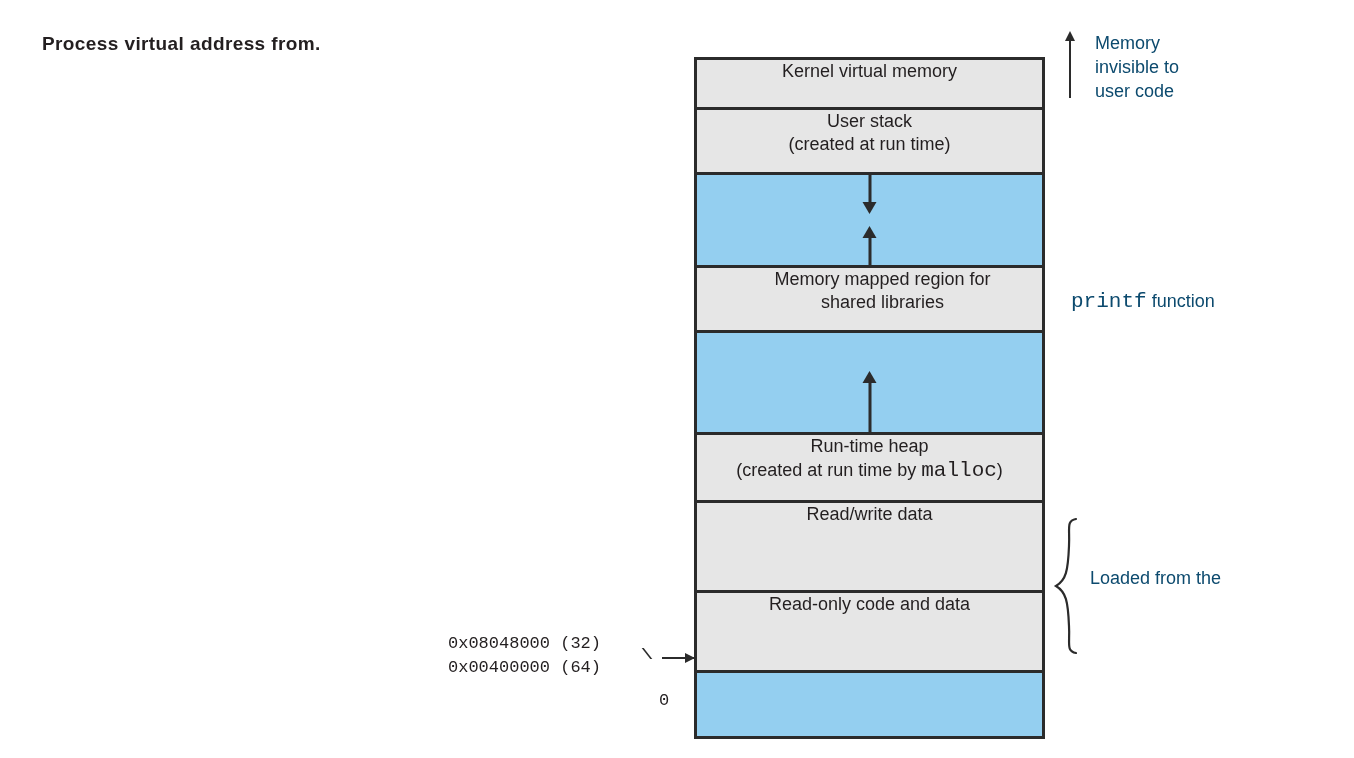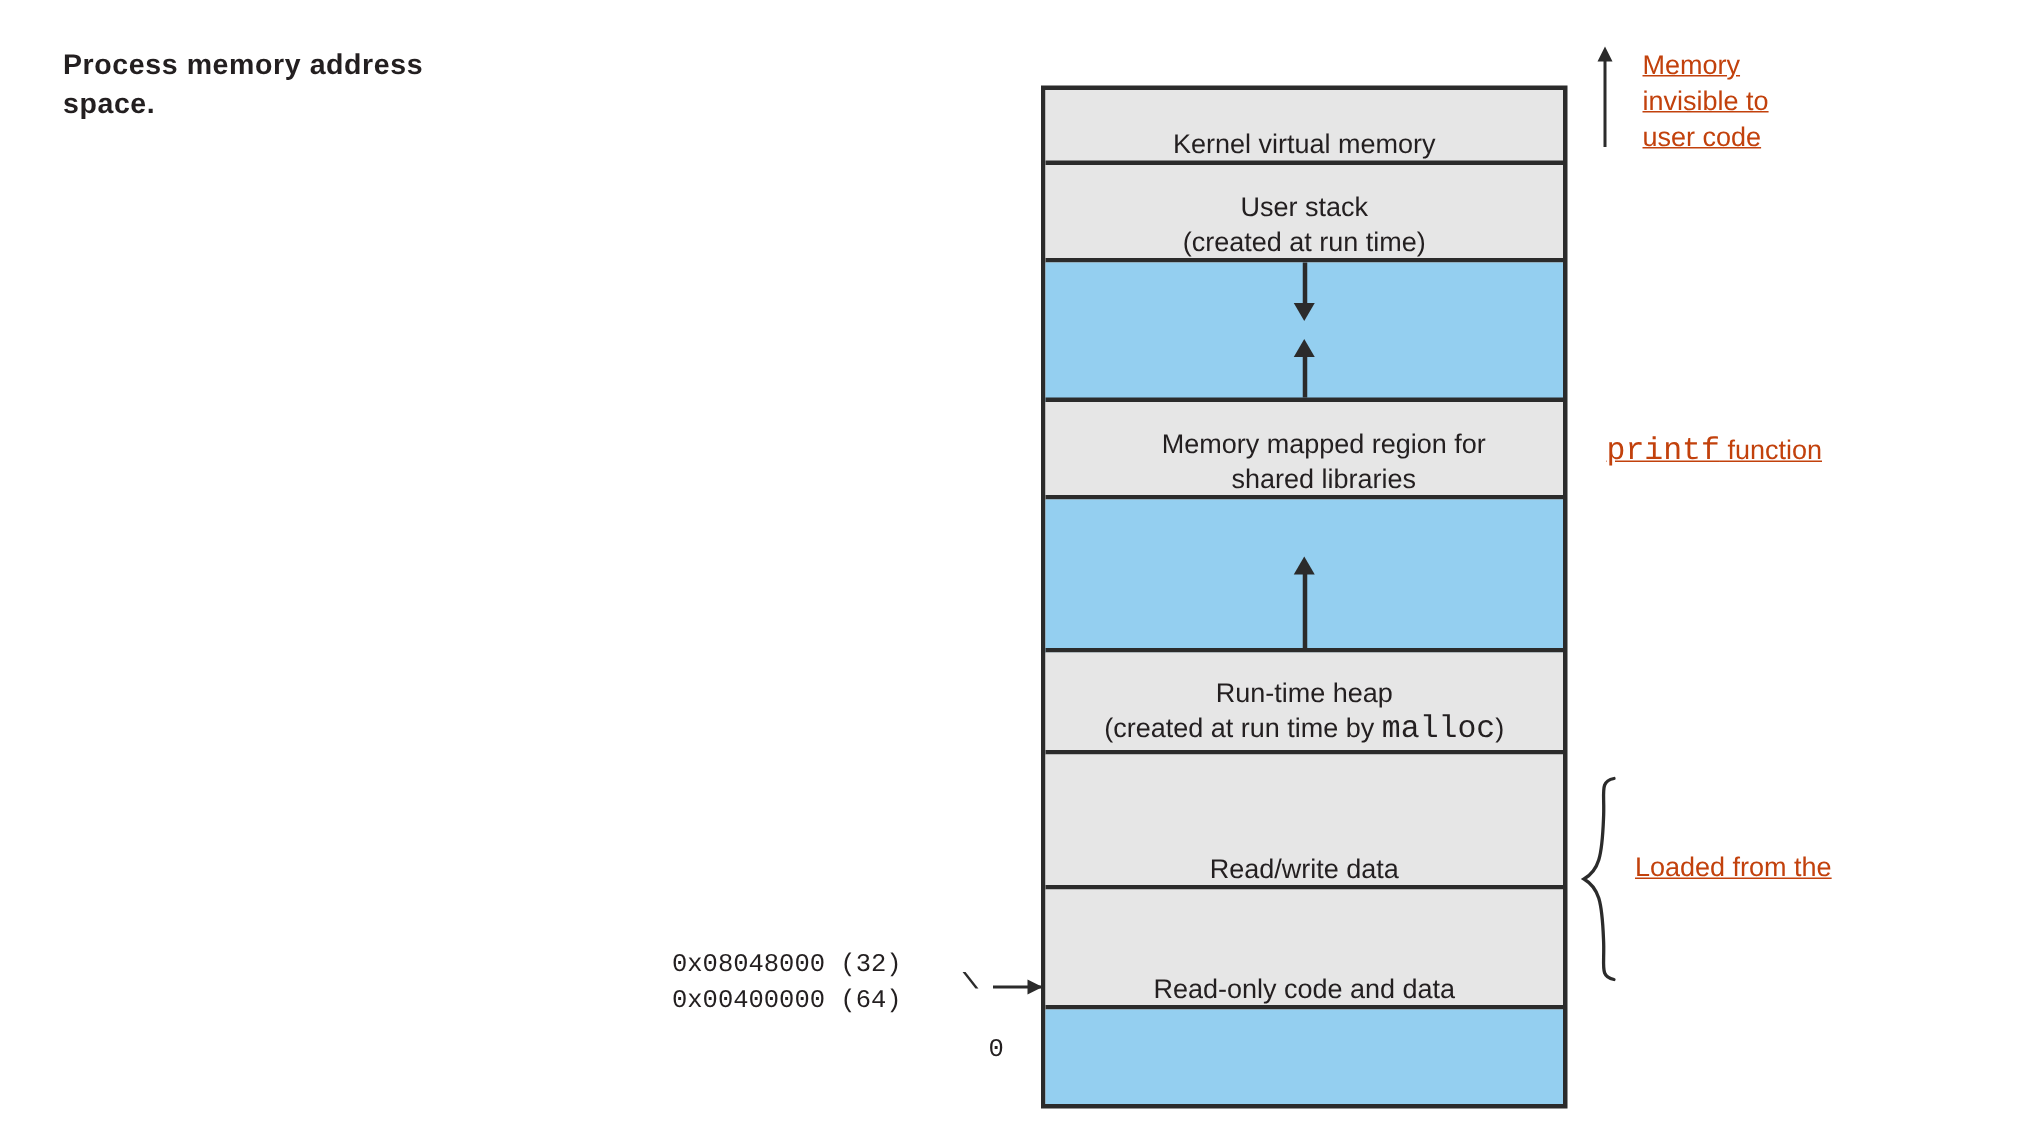--- a/index.html
+++ b/index.html
@@ -45,21 +45,21 @@
     top: 57px;
     width: 351px;
     border: 3px solid #2b2b2b;
     box-sizing: border-box;
   }
   .mem-block {
     position: relative;
     box-sizing: border-box;
     border-bottom: 3px solid #2b2b2b;
     display: flex;
-    align-items: flex-end;
+    align-items: flex-start;
     justify-content: center;
     text-align: center;
     font-size: 18px;
     line-height: 1.25;
     color: #231f20;
   }
   .mem-block:last-child { border-bottom: none; }
   .mem-block.gray { background: #e6e6e6; }
   .mem-block.blue { background: #94cff0; }
   .mem-label { padding: 0 8px; }
@@ -157,22 +157,21 @@
     border-left: 2px solid #2b2b2b;
     transform: skewX(38deg);
     box-sizing: border-box;
   }
 
   
   .right-note {
     position: absolute;
     font-size: 18px;
     line-height: 1.32;
-    color: #c2410c;
-    text-decoration: underline;
+    color: #0c4a6e;
   }
   #note-kernel { left: 1095px; top: 32px; width: 180px; }
   #note-printf { left: 1071px; top: 288px; width: 220px; }
   #note-loaded { left: 1090px; top: 567px; width: 230px; }
 
   #kernel-up-arrow {
     position: absolute;
     left: 1069px;
     top: 40px;
     width: 2px;
@@ -199,21 +198,21 @@
     width: 30px;
     height: 140px;
   }
 
   .nowrap { white-space: nowrap; }
 </style>
 </head>
 <body>
 
 <div id="caption">
-  <div id="figure-title">Process memory address space.</div>
+  <div id="figure-title">Process virtual address from.</div>
 </div>
 
 <div id="memory-column">
 
   <div class="mem-block gray" id="block-kernel">
     <span class="mem-label">Kernel virtual memory</span>
   </div>
 
   <div class="mem-block gray" id="block-userstack">
     <span class="mem-label">

